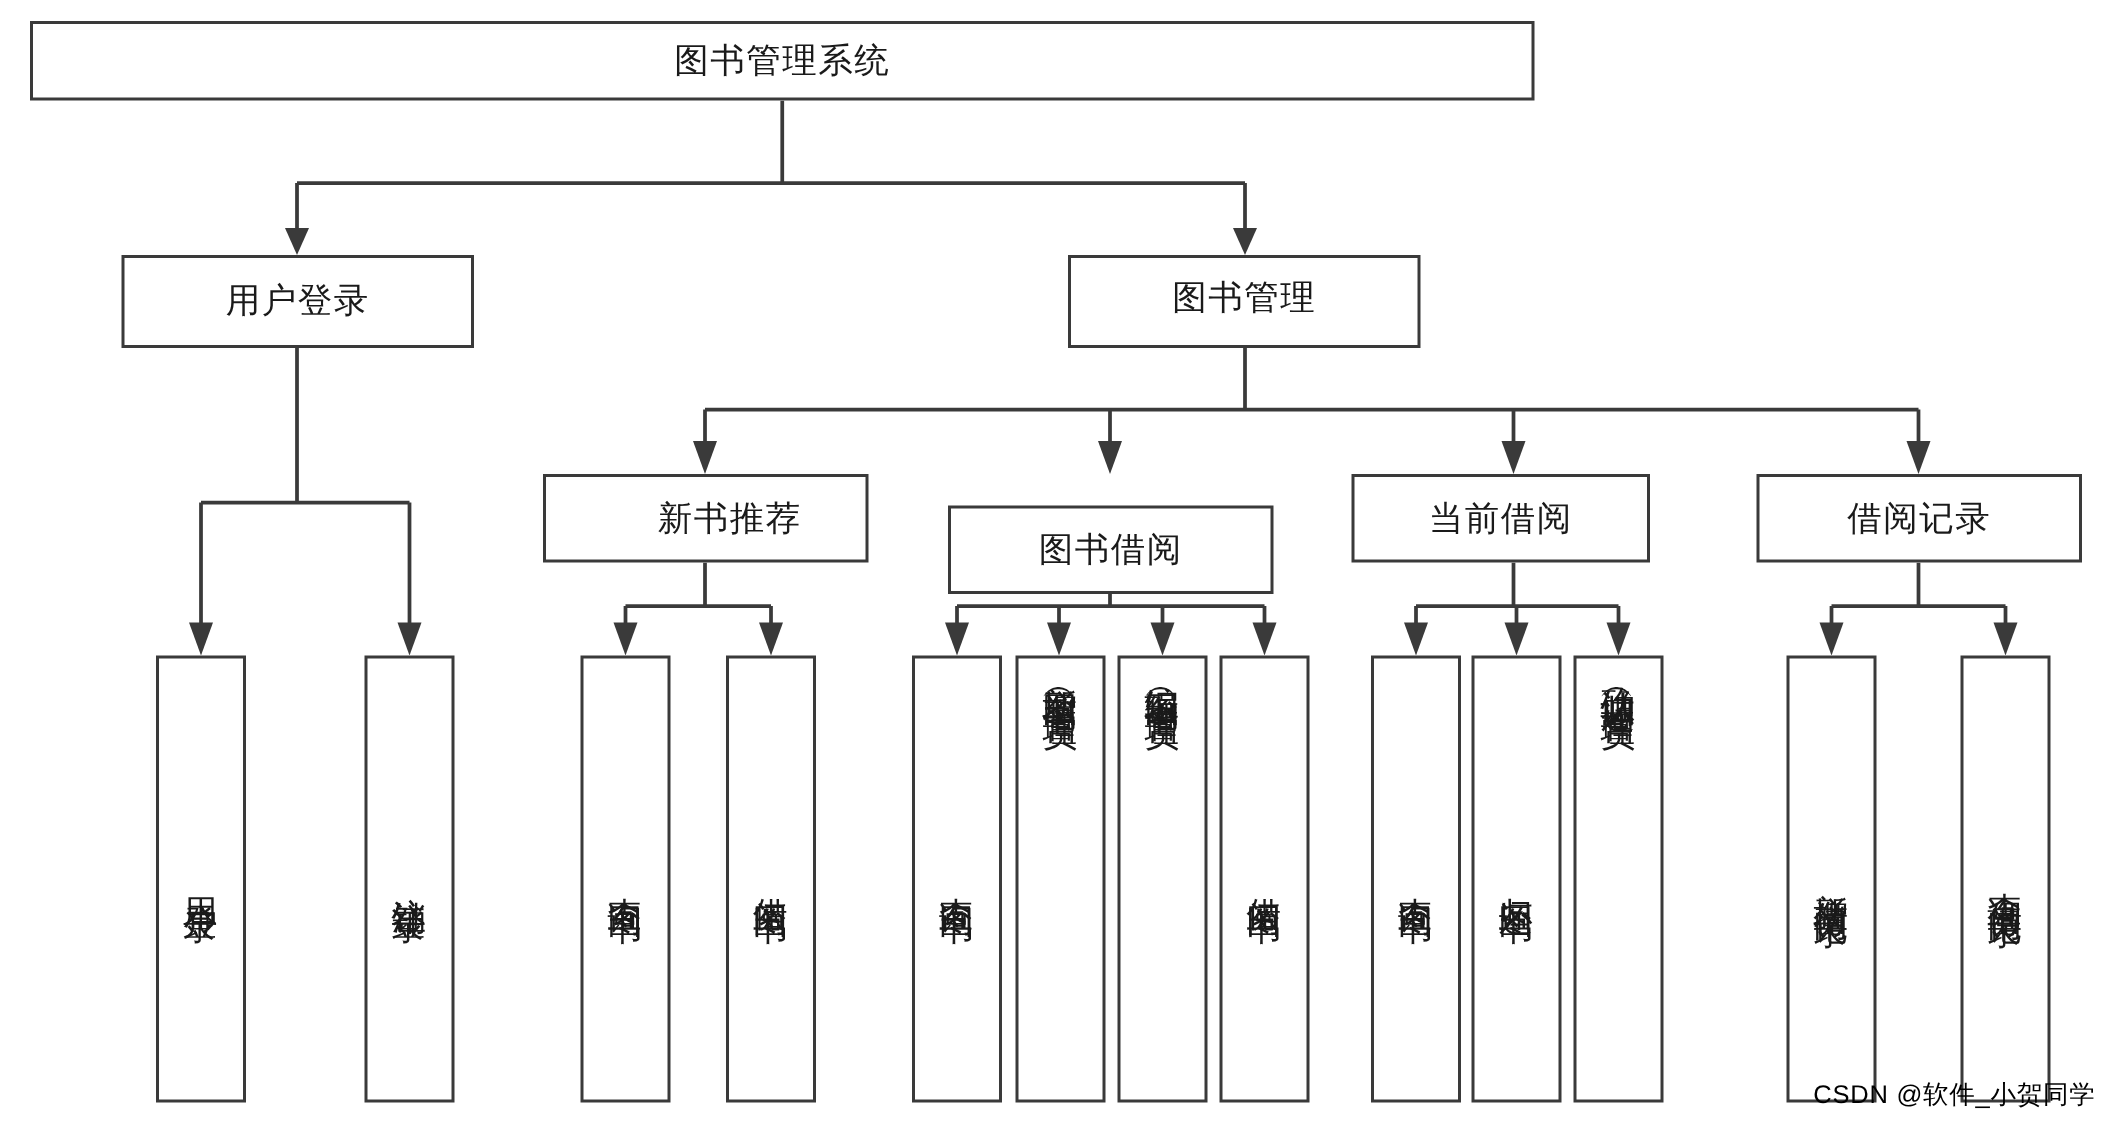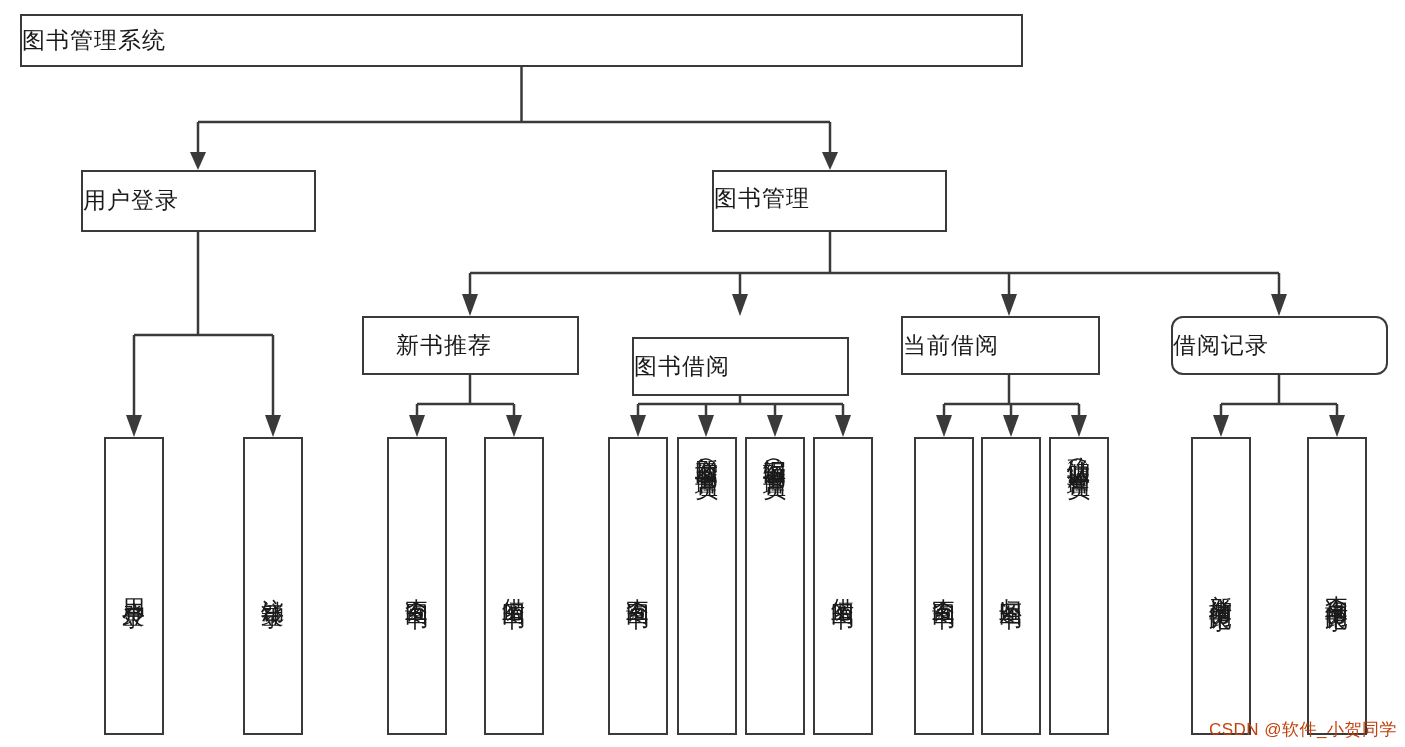--- a/index.html
+++ b/index.html
@@ -17,20 +17,21 @@
     background: #ffffff;
     overflow: hidden;
   }
   .node {
     position: absolute;
     box-sizing: border-box;
     background: #ffffff;
     border: 2.5px solid #3a3a3a;
     display: flex;
     align-items: center;
+    justify-content: center;
   }
   .node-label {
     color: #1a1a1a;
     font-size: 23px;
     line-height: 1.12;
     letter-spacing: 1px;
     white-space: nowrap;
     text-align: center;
   }
   
@@ -65,21 +66,21 @@
   }
   .arrowhead {
     fill: #3a3a3a;
     stroke: none;
   }
   #watermark {
     position: absolute;
     right: 8px;
     bottom: 6px;
     font-size: 17px;
-    color: #c2410c;
+    color: #000000;
     letter-spacing: 0.5px;
     white-space: nowrap;
   }
 </style>
 </head>
 <body>
 
 <div id="canvas">
 
   <svg class="links" viewBox="0 0 1405 747">
@@ -164,21 +165,21 @@
   </div>
 
   <div class="node" style="left:632px; top:316px; width:217px; height:59px;margin-top:21px;">
     <span class="node-label">图书借阅</span>
   </div>
 
   <div class="node" style="left:901px; top:316px; width:199px; height:59px;">
     <span class="node-label">当前借阅</span>
   </div>
 
-  <div class="node" style="left:1171px; top:316px; width:217px; height:59px;border-radius:12px;">
+  <div class="node" style="left:1171px; top:316px; width:217px; height:59px;">
     <span class="node-label">借阅记录</span>
   </div>
 
   <div class="node vert center-v" style="left:104px; top:437px; width:60px; height:298px;">
     <span class="node-label">用户登录</span>
   </div>
 
   <div class="node vert center-v" style="left:243px; top:437px; width:60px; height:298px;">
     <span class="node-label">注销登录</span>
   </div>

